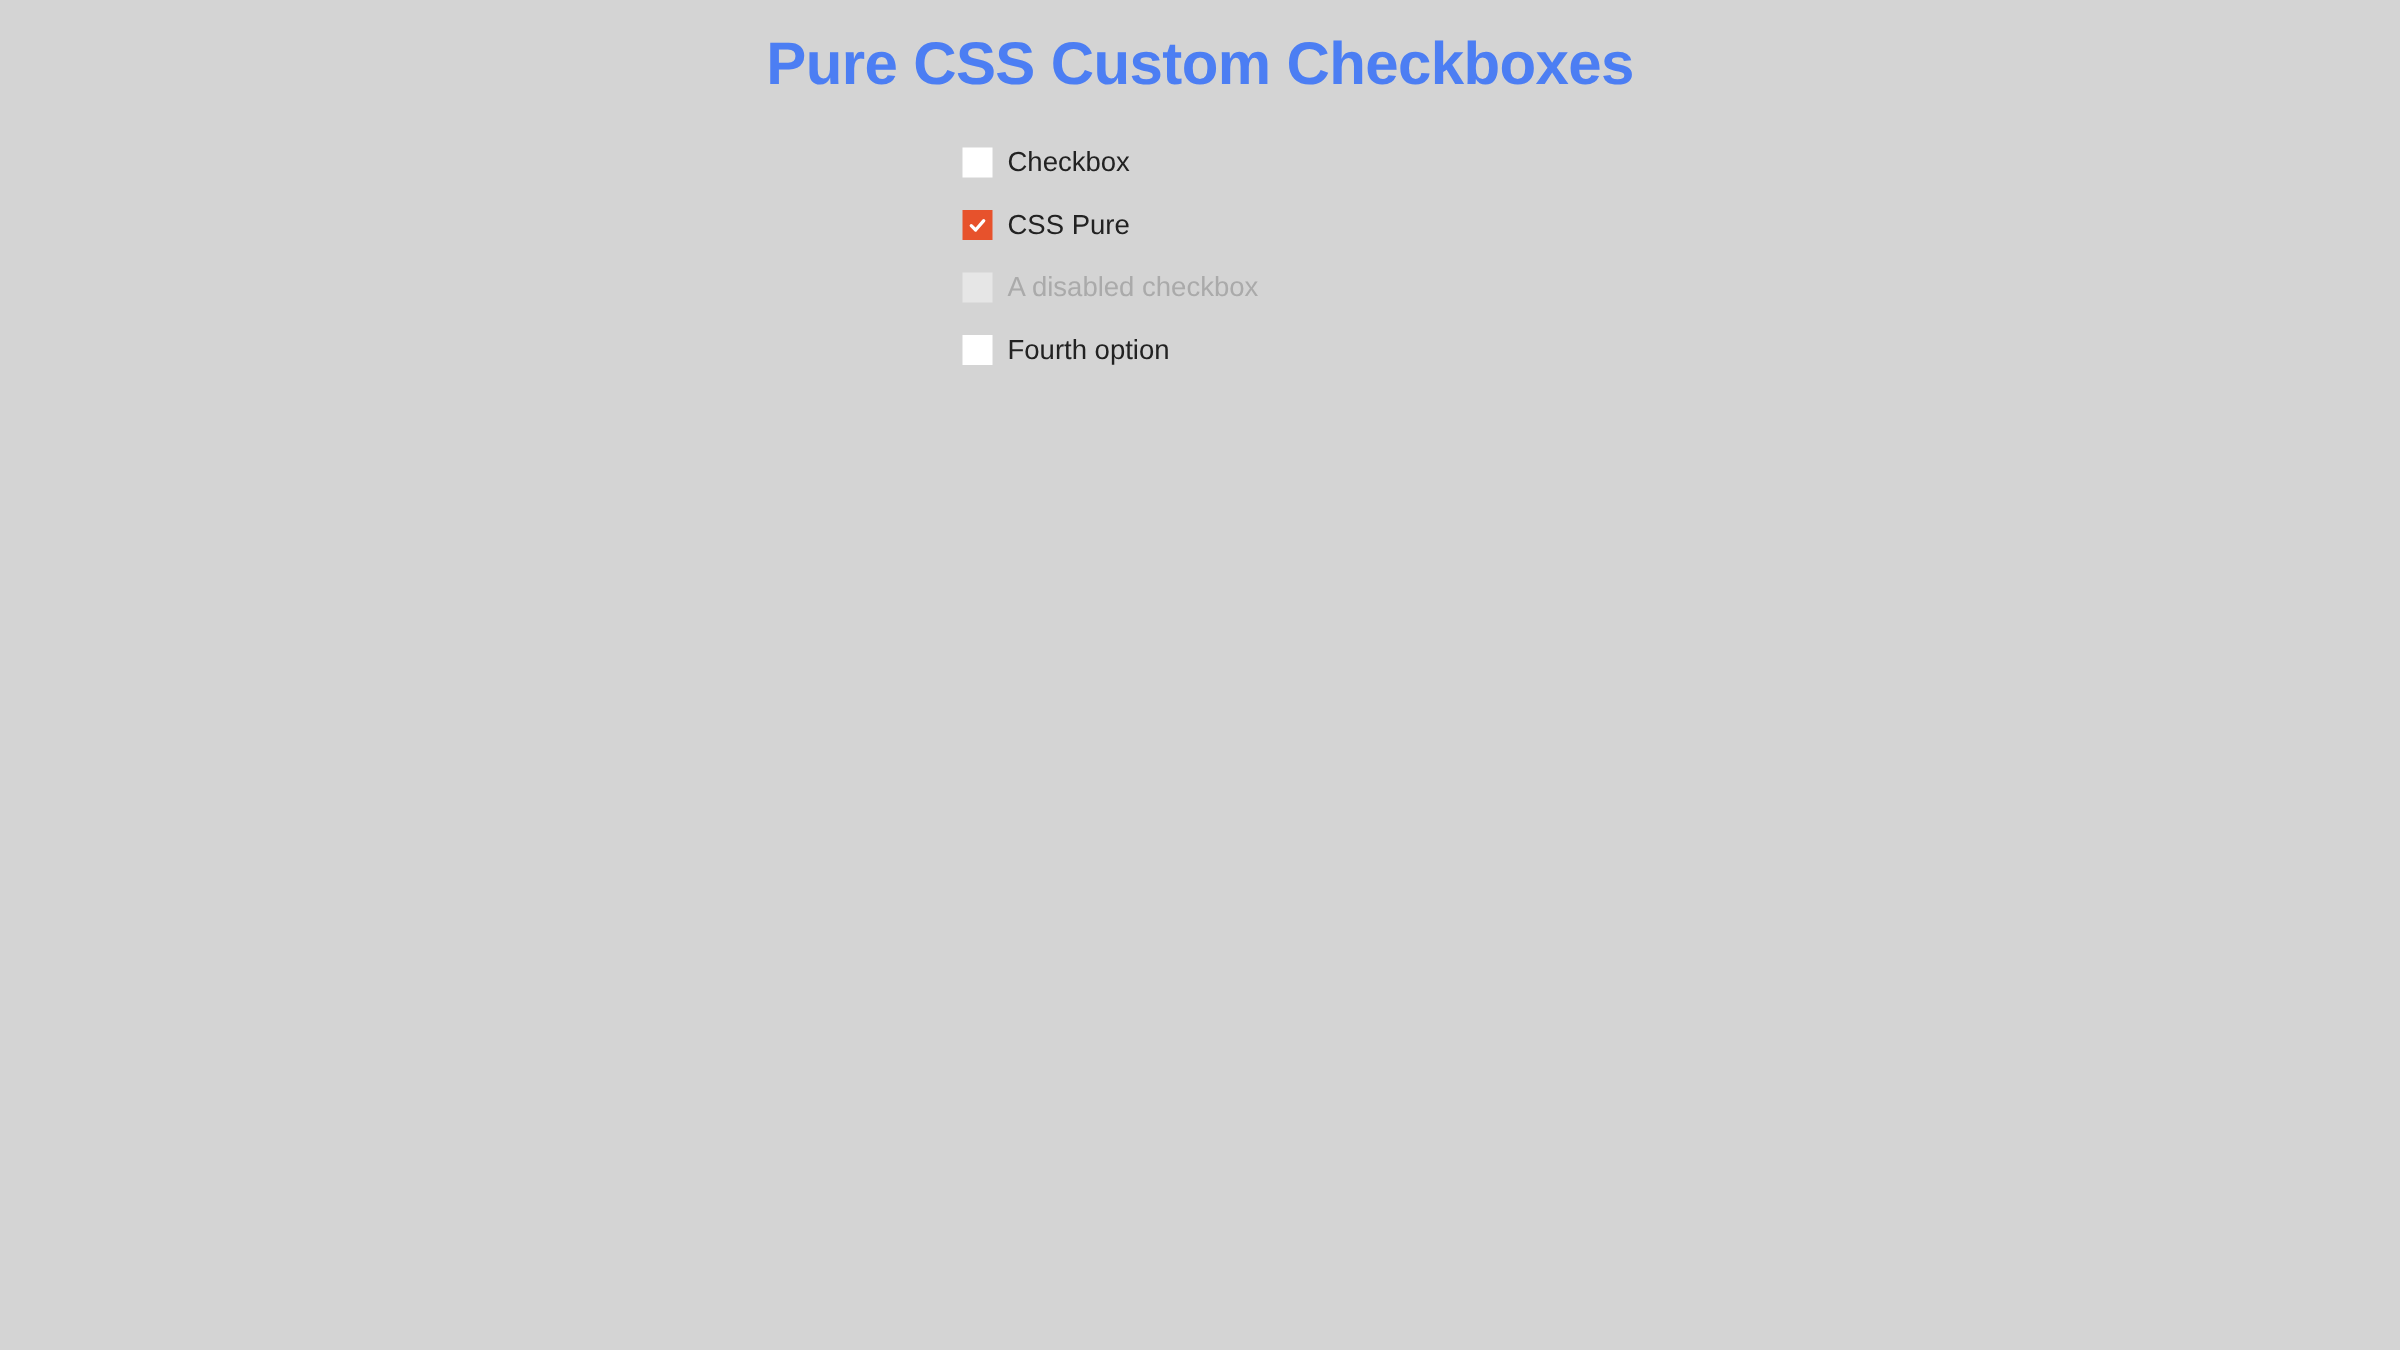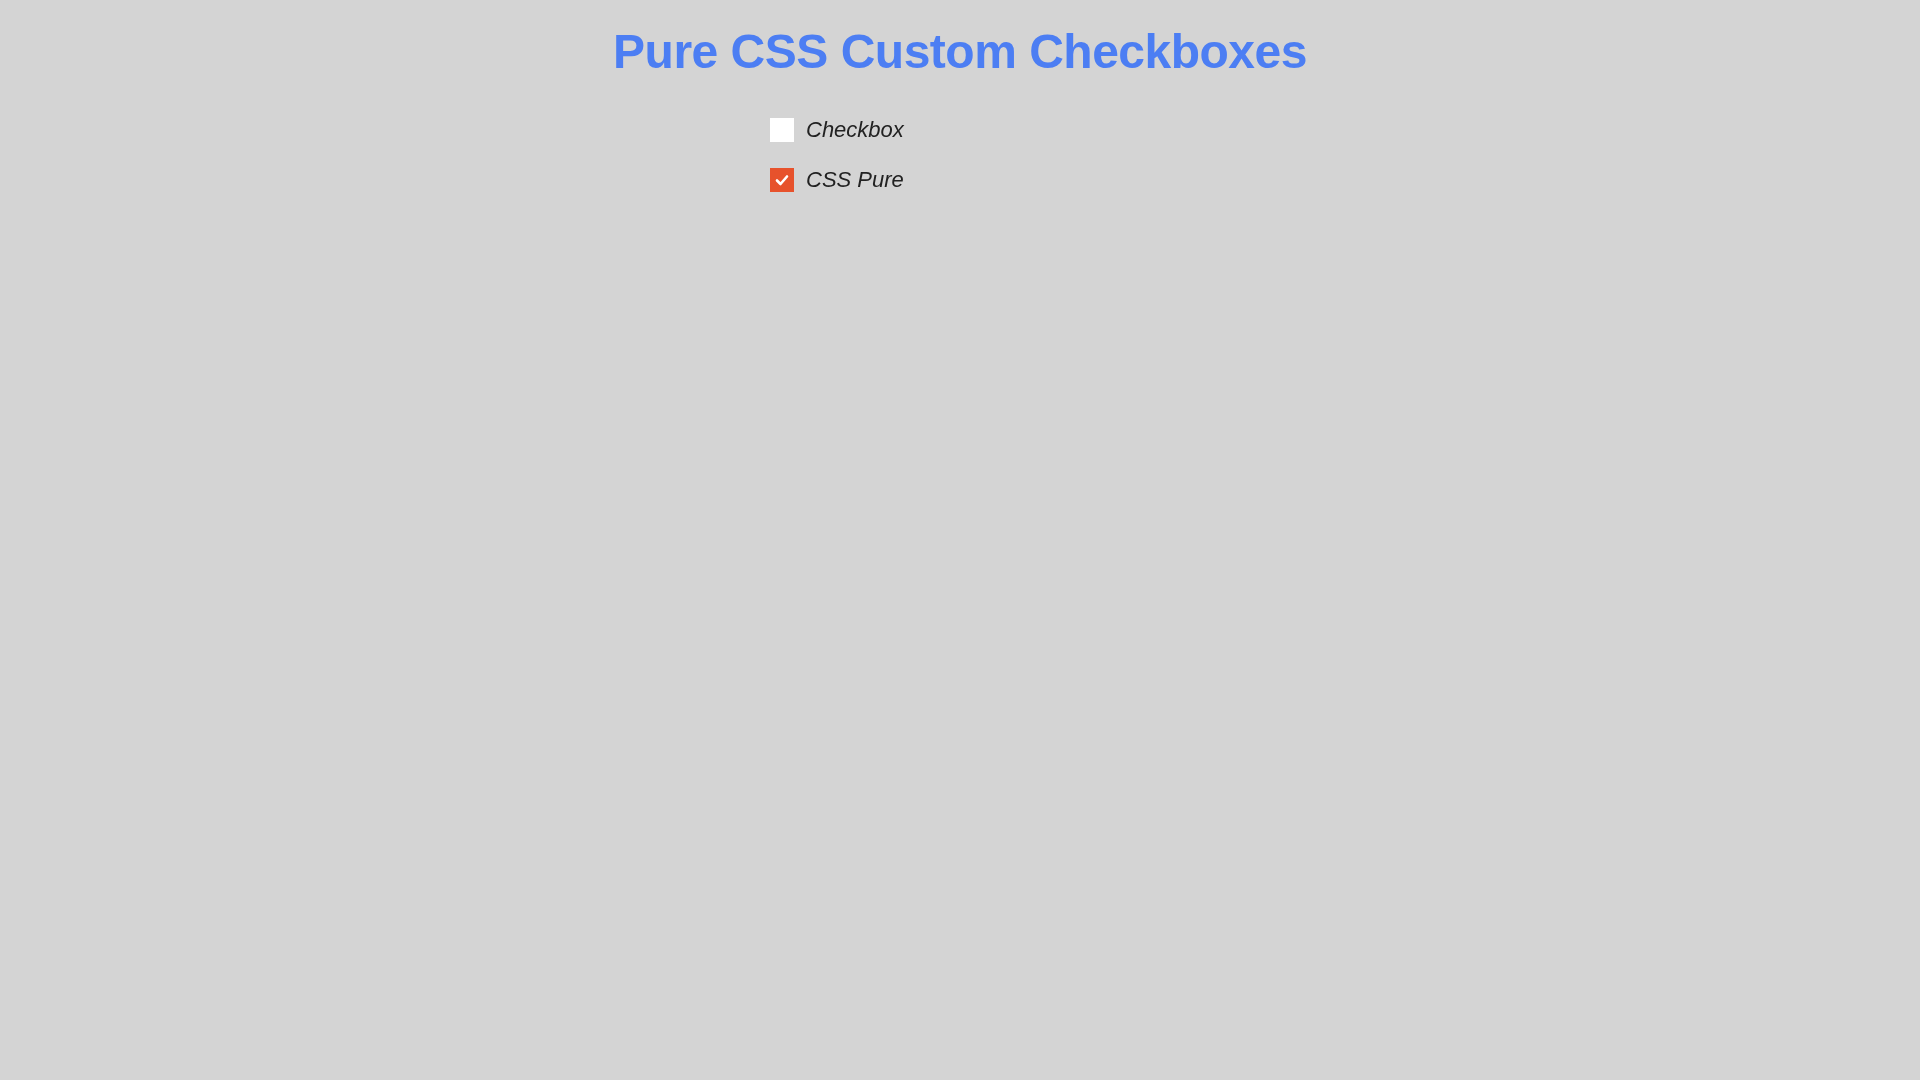--- a/index.html
+++ b/index.html
@@ -63,21 +63,20 @@
       stroke: #fff;
       stroke-width: 2.6;
       fill: none;
       stroke-linecap: round;
       stroke-linejoin: round;
     }
     .label-text {
       font-size: 22px;
       color: #222;
       cursor: pointer;
-      font-style: italic;
     }
     .row.disabled .box {
       background: #e6e6e6;
       cursor: default;
     }
     .row.disabled .label-text {
       color: #aaa;
       cursor: default;
     }
   </style>
@@ -99,15 +98,29 @@
   <label class="row">
     <input type="checkbox" class="native-cb" checked="" style="">
     <span class="box">
       <svg class="tick" viewBox="0 0 14 14">
         <path d="M2 7.5 L5.5 11 L12 3.5"></path>
       </svg>
     </span>
     <span class="label-text">CSS Pure</span>
   </label>
 
+  <label class="row disabled">
+    <input type="checkbox" class="native-cb" disabled="" style="">
+    <span class="box">
+      
+    </span>
+    <span class="label-text">A disabled checkbox</span>
+  </label>
 
+  <label class="row">
+    <input type="checkbox" class="native-cb" style="">
+    <span class="box">
+      
+    </span>
+    <span class="label-text">Fourth option</span>
+  </label>
 
 </div>
 
 </body></html>

